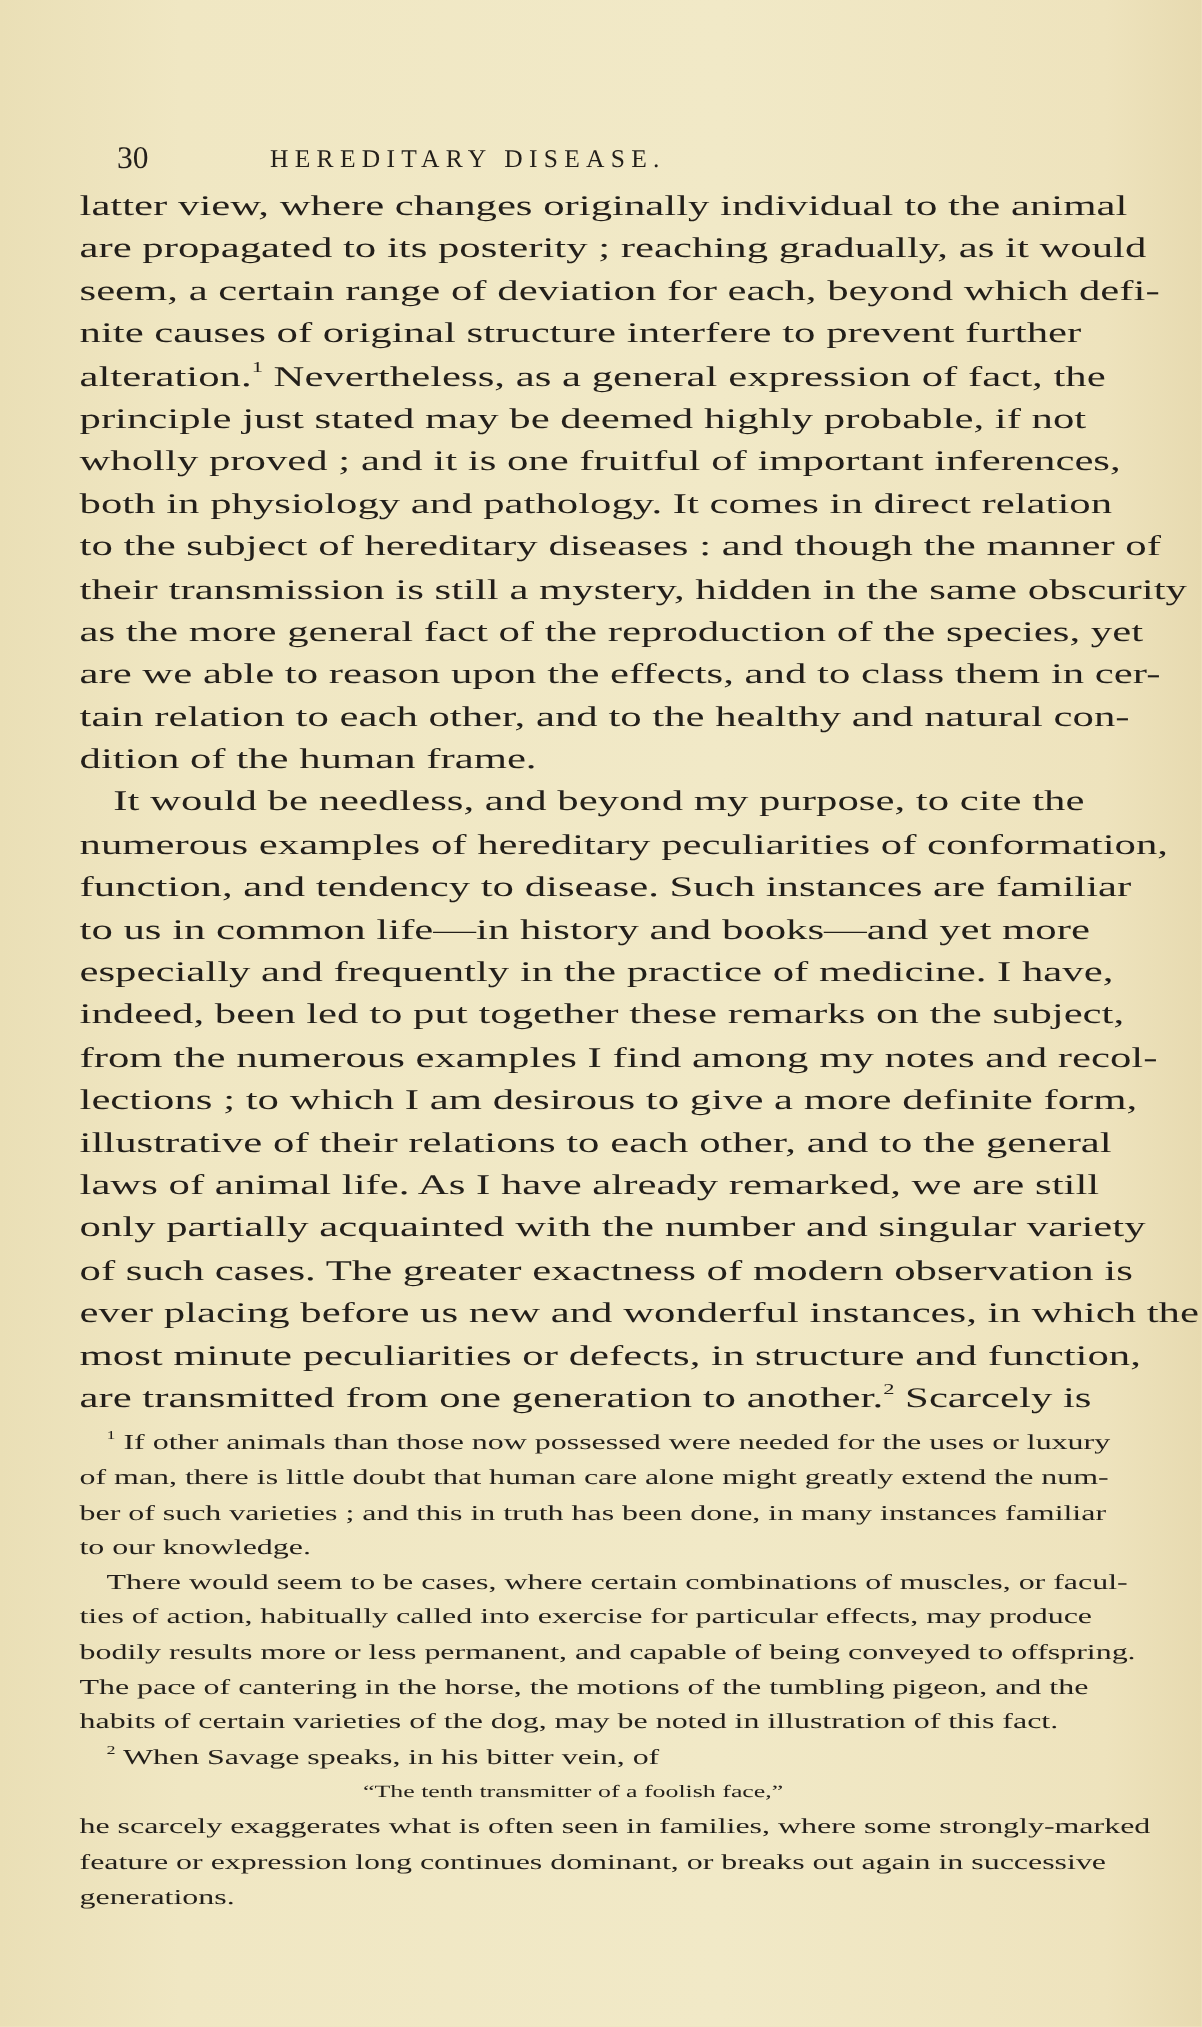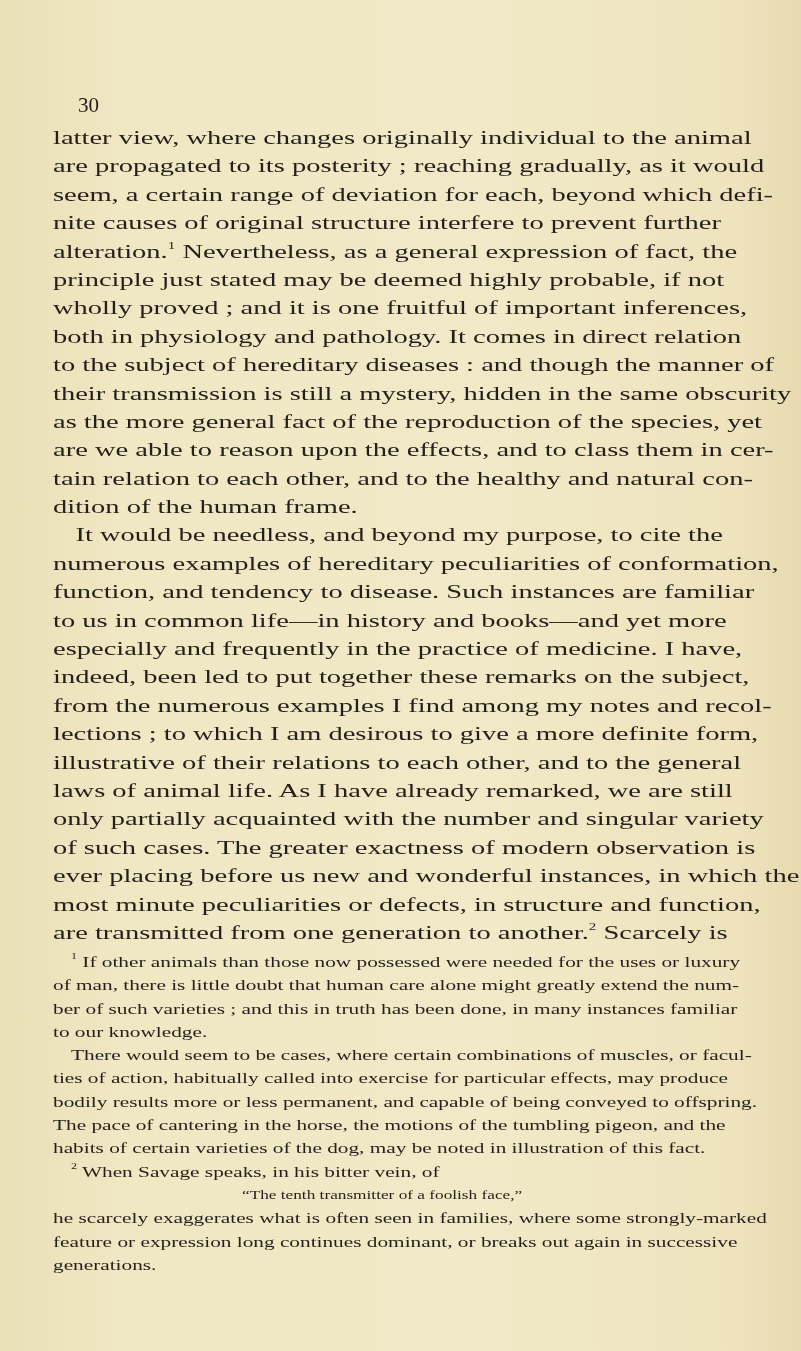--- a/index.html
+++ b/index.html
@@ -110,20 +110,21 @@
       top: 2px;
     }
   </style>
 </head>
 <body>
 
 <div class="page">
 
   <div class="running-head">
     <span class="page-number">30</span>
+    <span class="running-title">HEREDITARY DISEASE.</span>
   </div>
 
   <div class="body-text">
     <span class="line">latter view, where changes originally individual to the animal</span>
     <span class="line">are propagated to its posterity ; reaching gradually, as it would</span>
     <span class="line">seem, a certain range of deviation for each, beyond which defi-</span>
     <span class="line">nite causes of original structure interfere to prevent further</span>
     <span class="line"><span>alteration.</span><sup>1</sup> <span>Nevertheless, as a general expression of fact, the</span></span>
     <span class="line">principle just stated may be deemed highly probable, if not</span>
     <span class="line">wholly proved ; and it is one fruitful of important inferences,</span>

